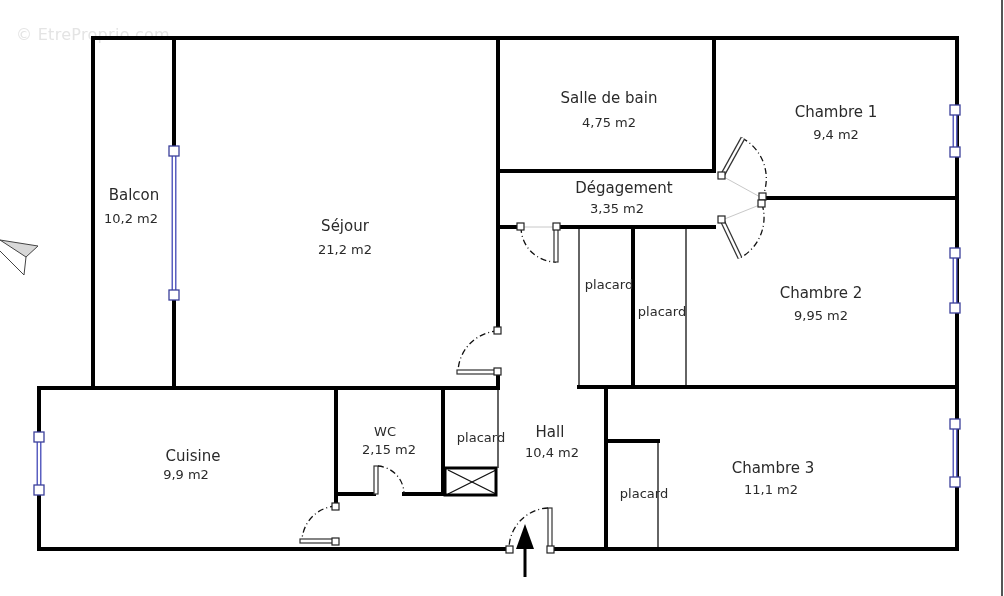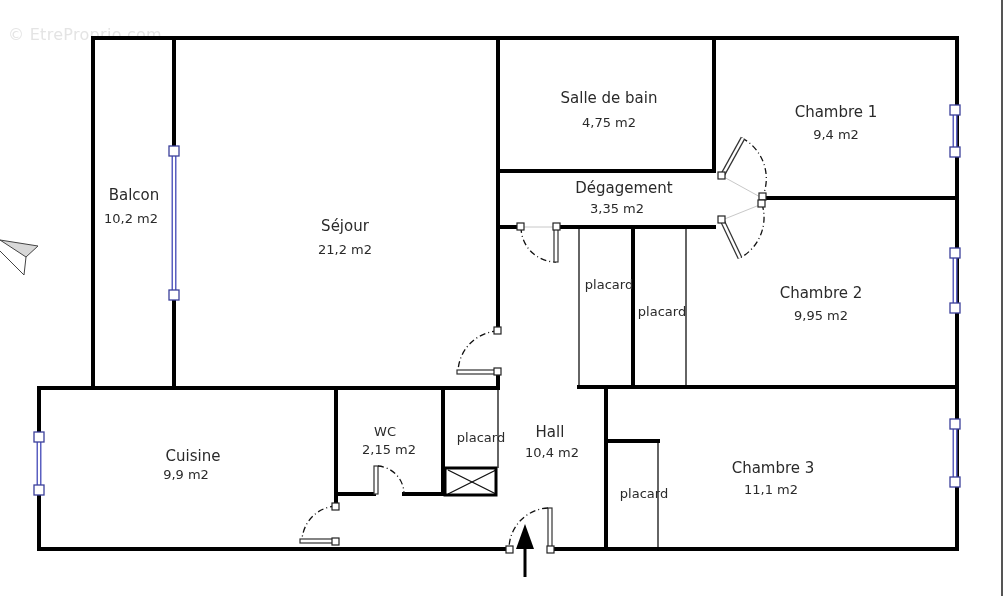--- a/index.html
+++ b/index.html
@@ -10,21 +10,21 @@
   .win-line { stroke: #5a5fc0; stroke-width: 5; fill: none; }
   .win-inner { stroke: #fff; stroke-width: 2; fill: none; }
   .win-box { fill: #fff; stroke: #3b3f9a; stroke-width: 1.3; }
   .door-leaf { fill: #fff; stroke: #333; stroke-width: 1.2; }
   .door-arc { stroke: #111; stroke-width: 1.3; fill: none; stroke-dasharray: 6 3 1 3; }
   .door-node { fill: #fff; stroke: #222; stroke-width: 1.2; }
   .door-guide { stroke: #c8c8c8; stroke-width: 1; fill: none; }
   .room-name { font-size: 15px; fill: #2a2a2a; text-anchor: middle; }
   .room-area { font-size: 13px; fill: #2a2a2a; text-anchor: middle; }
   .small-label { font-size: 13px; fill: #2a2a2a; text-anchor: middle; }
-  .watermark { position: absolute; left: 8px; top: 25px; font-size: 16px; color: #e4e4e4; letter-spacing: 0.3px; }
+  .watermark { position: absolute; left: 16px; top: 25px; font-size: 16px; color: #e4e4e4; letter-spacing: 0.3px; }
   .frame-line { position: absolute; left: 1001px; top: 0; width: 2px; height: 596px; background: #555; }
 </style>
 </head>
 <body>
 
 <div class="watermark">© EtreProprio.com</div>
 <div class="frame-line"></div>
 
 <svg id="plan" viewBox="0 0 1004 596" xmlns="http://www.w3.org/2000/svg">
 

